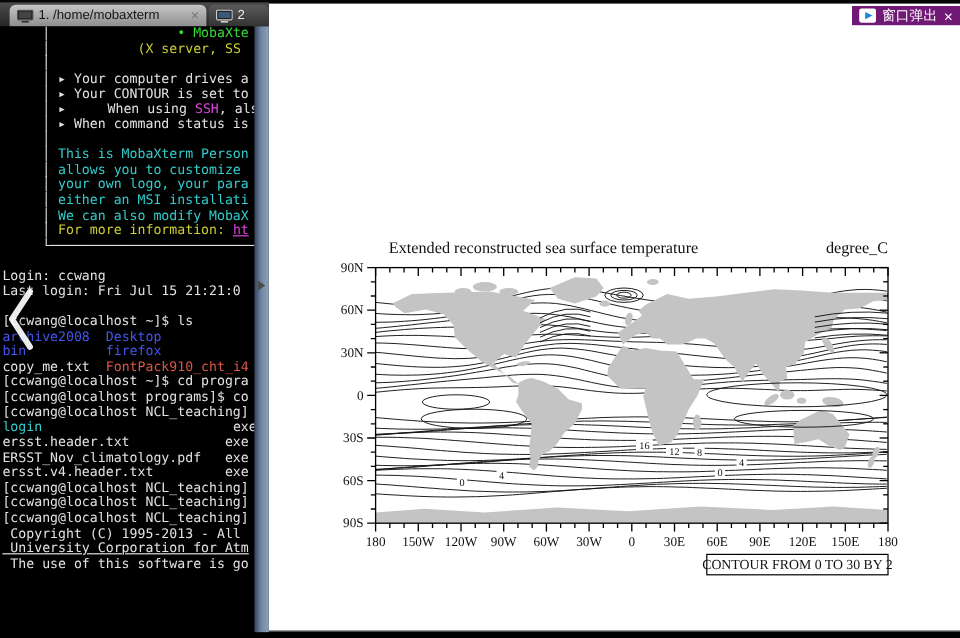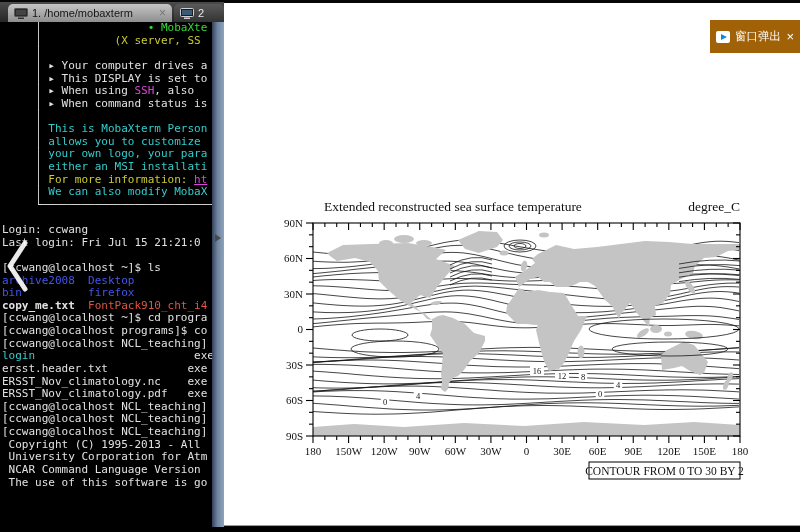--- a/index.html
+++ b/index.html
@@ -38,21 +38,21 @@
   #scrollbar{position:absolute;left:212px;top:22px;width:12px;height:505px;
     background:linear-gradient(90deg,#33415a,#6e84a0 45%,#8ea3bb);}
   #sb-arrow{position:absolute;left:3px;top:212px;width:0;height:0;
     border-left:6px solid #4a4a4a;border-top:4px solid transparent;border-bottom:4px solid transparent;}
 
   
   #chevron{position:absolute;left:4px;top:238px;opacity:.92;
     filter:drop-shadow(0 0 2px rgba(0,0,0,.7));}
 
   
-  #popout{position:absolute;left:710px;top:20px;width:90px;height:33px;background:#a16207;
+  #popout{position:absolute;left:710px;top:5px;width:90px;height:16px;background:#701a75;
     display:flex;align-items:center;gap:5px;padding:0 6px;box-sizing:border-box;cursor:pointer;}
   #play-box{width:14px;height:12px;background:#fff;border-radius:2px;
     display:flex;align-items:center;justify-content:center;}
   #play-tri{width:0;height:0;border-left:6px solid #1287e0;
     border-top:3.5px solid transparent;border-bottom:3.5px solid transparent;margin-left:1px;}
   #popout-label{color:#fff;font-size:11.5px;white-space:nowrap;}
   #popout-close{color:#fff;font-size:13px;margin-left:auto;}
 
   #bottom-bar{position:absolute;left:0;top:527px;width:800px;height:5px;background:#000;}
 </style>
@@ -313,52 +313,51 @@
       </svg>
       <span class="tab-label">2</span>
     </div>
   </div>
 
   <div id="terminal">
       <div class="tline"><span style="color: rgb(226, 226, 226);">     │</span><span style="color: rgb(226, 226, 226);">                </span><span style="color: rgb(51, 221, 51);">• MobaXte</span></div>
       <div class="tline"><span style="color: rgb(226, 226, 226);">     │</span><span style="color: rgb(226, 226, 226);">           </span><span style="color: rgb(204, 204, 51);">(X server, SS</span></div>
       <div class="tline"><span style="color: rgb(226, 226, 226);">     │</span></div>
       <div class="tline"><span style="color: rgb(226, 226, 226);">     │ </span><span style="color: rgb(226, 226, 226);">▸ </span><span style="color: rgb(226, 226, 226);">Your computer drives a</span></div>
-      <div class="tline"><span style="color: rgb(226, 226, 226);">     │ </span><span style="color: rgb(226, 226, 226);">▸ </span><span style="color: rgb(226, 226, 226);">This DISPLAY is set to</span></div>
-      <div class="tline"><span style="color: rgb(226, 226, 226);">     │ </span><span style="color: rgb(226, 226, 226);">▸ </span><span style="color: rgb(226, 226, 226);">When using </span><span style="color: rgb(221, 68, 221); margin-top: 12px;">SSH</span><span style="color: rgb(226, 226, 226);">, also </span></div>
+      <div class="tline"><span style="color: rgb(226, 226, 226);">     │ </span><span style="color: rgb(226, 226, 226);">▸ </span><span style="color: rgb(226, 226, 226);">Your CONTOUR is set to</span></div>
+      <div class="tline"><span style="color: rgb(226, 226, 226);">     │ </span><span style="color: rgb(226, 226, 226);">▸ </span><span style="color: rgb(226, 226, 226); margin-left: 28px;">When using </span><span style="color: rgb(221, 68, 221); margin-top: 12px;">SSH</span><span style="color: rgb(226, 226, 226);">, also </span></div>
       <div class="tline"><span style="color: rgb(226, 226, 226);">     │ </span><span style="color: rgb(226, 226, 226);">▸ </span><span style="color: rgb(226, 226, 226);">When command status is</span></div>
       <div class="tline"><span style="color: rgb(226, 226, 226);">     │</span></div>
       <div class="tline"><span style="color: rgb(226, 226, 226);">     │ </span><span style="color: rgb(51, 204, 204);">This is MobaXterm Person</span></div>
       <div class="tline"><span style="color: rgb(226, 226, 226);">     │ </span><span style="color: rgb(51, 204, 204);">allows you to customize </span></div>
       <div class="tline"><span style="color: rgb(226, 226, 226);">     │ </span><span style="color: rgb(51, 204, 204);">your own logo, your para</span></div>
       <div class="tline"><span style="color: rgb(226, 226, 226);">     │ </span><span style="color: rgb(51, 204, 204);">either an MSI installati</span></div>
+      <div class="tline"><span style="color: rgb(226, 226, 226);">     │ </span><span style="color: rgb(51, 204, 204);">We can also modify MobaX</span></div>
       <div class="tline"><span style="color: rgb(226, 226, 226);">     │ </span><span style="color: rgb(204, 204, 51);">For more information: </span><span class="lk" style="color: rgb(221, 68, 221);">ht</span></div>
-      <div class="tline"><span style="color: rgb(226, 226, 226);">     │ </span><span style="color: rgb(51, 204, 204);">We can also modify MobaX</span></div>
       <div class="tline"><span style="color: rgb(226, 226, 226);">     └────────────────────────────</span></div>
       <div class="tline">&nbsp;</div>
       <div class="tline"><span style="color: rgb(226, 226, 226);">Login: ccwang</span></div>
       <div class="tline"><span style="color: rgb(226, 226, 226);">Last login: Fri Jul 15 21:21:0</span></div>
       <div class="tline">&nbsp;</div>
       <div class="tline"><span style="color: rgb(226, 226, 226);">[ccwang@localhost ~]$ ls</span></div>
       <div class="tline"><span style="color: rgb(68, 85, 238);">archive2008</span><span style="color: rgb(226, 226, 226);">  </span><span style="color: rgb(68, 85, 238);">Desktop</span></div>
       <div class="tline"><span style="color: rgb(68, 85, 238);">bin</span><span style="color: rgb(226, 226, 226);">          </span><span style="color: rgb(68, 85, 238);">firefox</span></div>
-      <div class="tline"><span style="color: rgb(226, 226, 226); font-weight: bold;">copy_me.txt</span><span style="color: rgb(226, 226, 226);">  </span><span style="color: rgb(221, 85, 68);">FontPack910_cht_i4</span></div>
+      <div class="tline"><span style="color: rgb(226, 226, 226);">copy_me.txt</span><span style="color: rgb(226, 226, 226);">  </span><span style="color: rgb(221, 85, 68);">FontPack910_cht_i4</span></div>
       <div class="tline"><span style="color: rgb(226, 226, 226);">[ccwang@localhost ~]$ cd progra</span></div>
       <div class="tline"><span style="color: rgb(226, 226, 226);">[ccwang@localhost programs]$ co</span></div>
       <div class="tline"><span style="color: rgb(226, 226, 226);">[ccwang@localhost NCL_teaching]</span></div>
       <div class="tline"><span style="color: rgb(51, 204, 204);">login</span><span style="color: rgb(226, 226, 226);">                        </span><span style="color: rgb(226, 226, 226);">exe</span></div>
       <div class="tline"><span style="color: rgb(226, 226, 226);">ersst.header.txt            exe</span></div>
-      <div class="tline"><span style="color: rgb(226, 226, 226);">ERSST_Nov_climatology.nc    exe</span></div>
       <div class="tline"><span style="color: rgb(226, 226, 226);">ERSST_Nov_climatology.pdf   exe</span></div>
+      <div class="tline"><span style="color: rgb(226, 226, 226);">ersst.v4.header.txt         exe</span></div>
       <div class="tline"><span style="color: rgb(226, 226, 226);">[ccwang@localhost NCL_teaching]</span></div>
       <div class="tline"><span style="color: rgb(226, 226, 226);">[ccwang@localhost NCL_teaching]</span></div>
       <div class="tline"><span style="color: rgb(226, 226, 226);">[ccwang@localhost NCL_teaching]</span></div>
       <div class="tline"><span style="color: rgb(226, 226, 226);"> Copyright (C) 1995-2013 - All</span></div>
-      <div class="tline"><span style="color: rgb(226, 226, 226);"> University Corporation for Atm</span></div>
-      <div class="tline"><span style="color: rgb(226, 226, 226);"> NCAR Command Language Version</span></div>
+      <div class="tline"><span style="color: rgb(226, 226, 226); text-decoration: underline;"> University Corporation for Atm</span></div>
       <div class="tline"><span style="color: rgb(226, 226, 226);"> The use of this software is go</span></div>
     </div>
 
   <div id="scrollbar">
     <div id="sb-arrow"></div>
   </div>
 
   <svg id="chevron" width="26" height="56" viewBox="0 0 26 56">
     <polyline points="21,5 6,28 21,51" fill="none" stroke="#ffffff" stroke-width="5" stroke-linecap="round" stroke-linejoin="round"></polyline>
   </svg>

